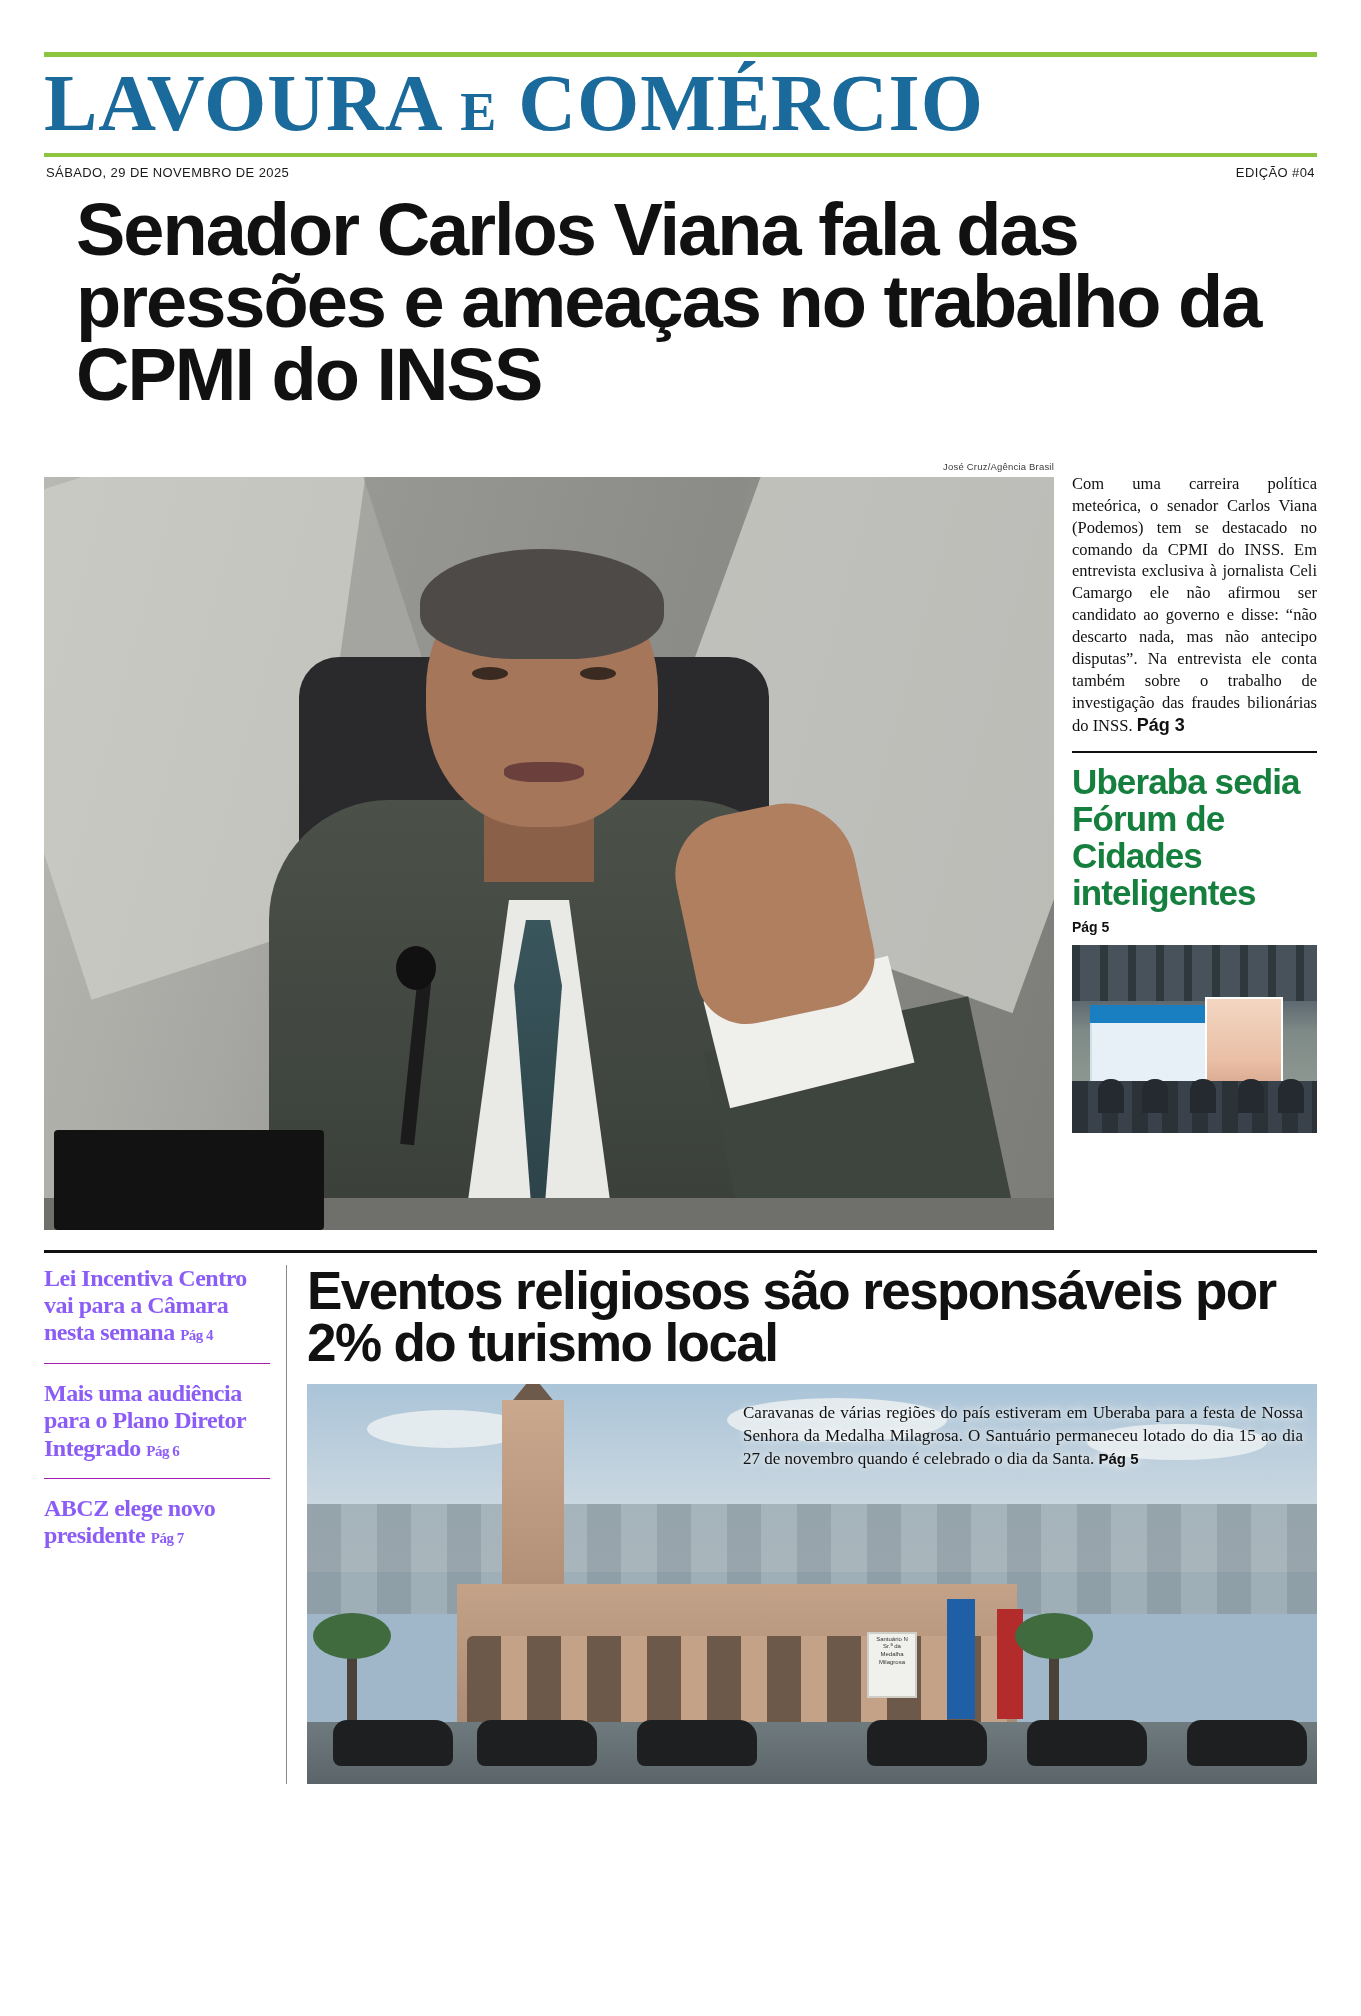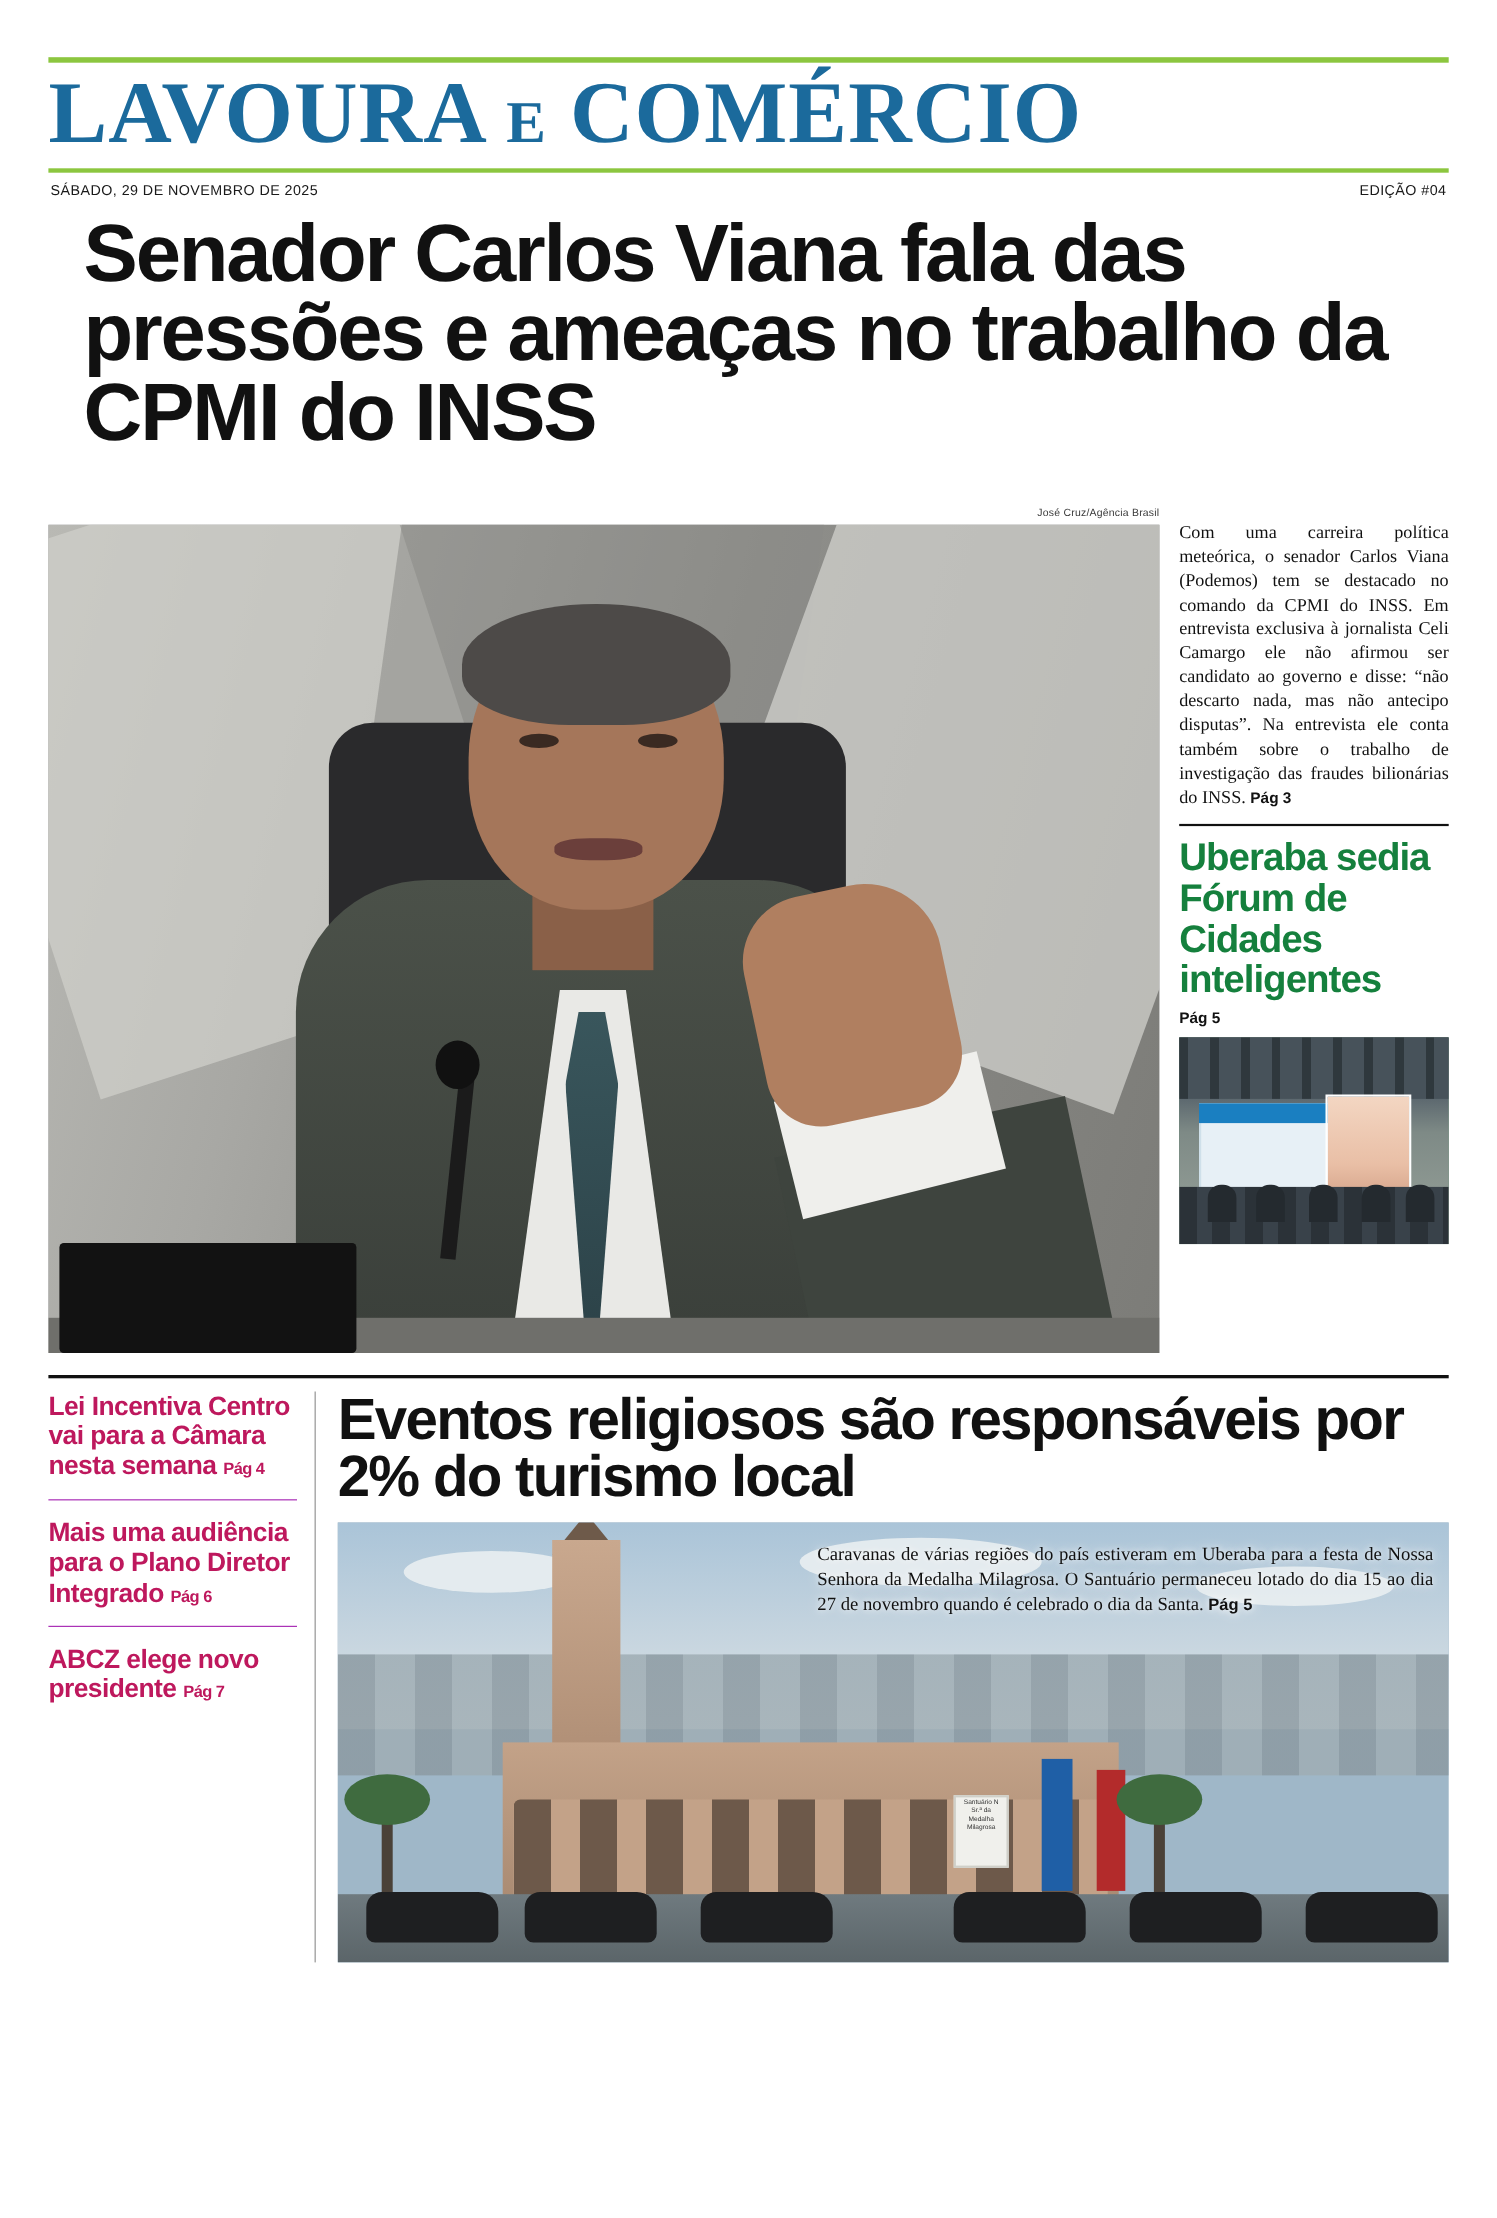--- a/index.html
+++ b/index.html
@@ -198,21 +198,21 @@
     flex-direction: column;
   }
   .side-lede {
     font-family: "Liberation Serif", serif;
     font-size: 16.5px;
     line-height: 1.33;
     text-align: justify;
     color: #111;
     margin-top: 12px;
   }
-  .side-lede .pag { font-weight: bold; font-family: "Liberation Sans", sans-serif; font-size: 14px;}
+  .side-lede .pag { font-weight: bold; font-family: "Liberation Sans", sans-serif; font-size: 18px;}
   .side-rule {
     border-top: 2px solid #111;
     margin: 13px 0 10px 0;
   }
   .side-headline {
     font-weight: bold;
     font-size: 35px;
     line-height: 1.06;
     letter-spacing: -0.9px;
     color: #15803d;
@@ -275,22 +275,23 @@
   .briefs {
     width: 228px;
     border-right: 1px solid #8a8a8a;
     padding-right: 16px;
   }
   .brief {
     font-weight: bold;
     font-size: 24px;
     line-height: 1.14;
     letter-spacing: -0.5px;
-    color: #be185d;
+    color: #8b5cf6;
     padding-bottom: 16px;
+    font-family: Liberation Serif, serif;
   }
   .brief + .brief {
     border-top: 1px solid #a21caf;
     padding-top: 16px;
   }
   .brief .pag {
     font-size: 15px;
     font-weight: bold;
   }
   .bottom-main {

